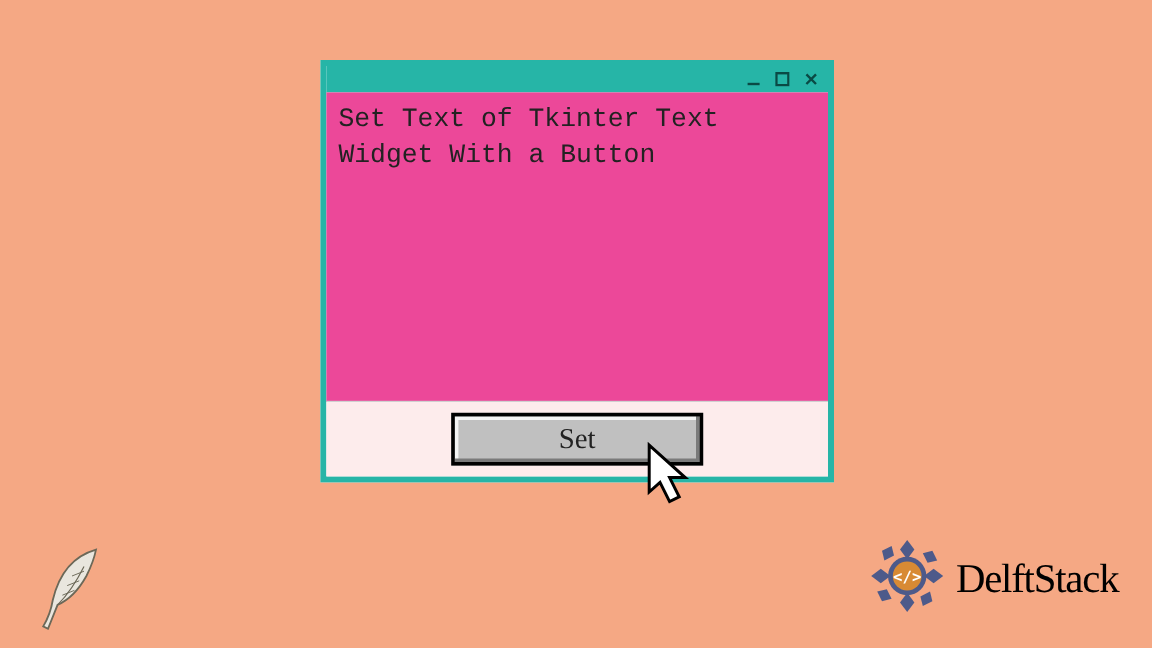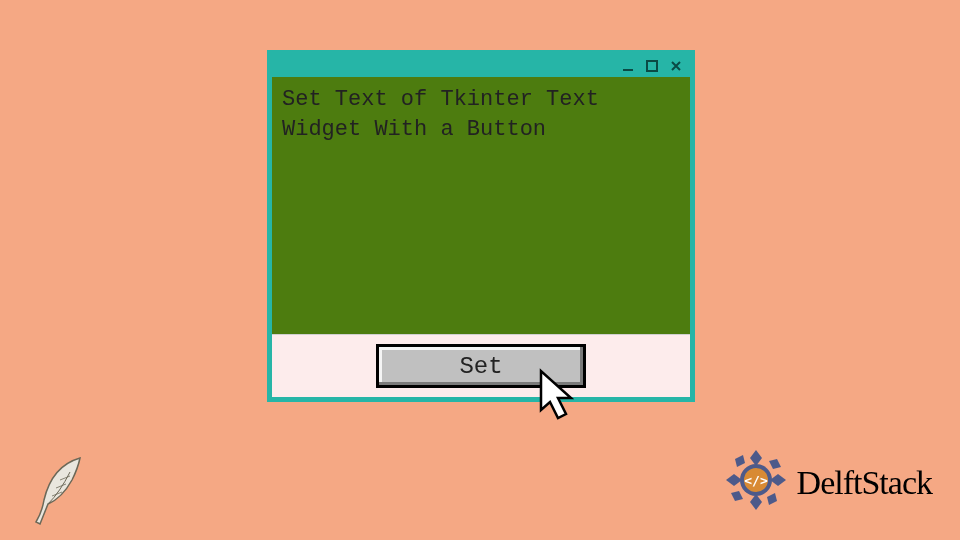--- a/index.html
+++ b/index.html
@@ -27,42 +27,42 @@
       background: #26b5a7;
       display: flex;
       justify-content: flex-end;
       align-items: center;
       gap: 12px;
       padding: 0 8px;
     }
     .tb-btn { display: inline-flex; align-items: center; justify-content: center; }
     .text-area {
       flex: 1;
-      background: #4d7c0f;
+      background: #ec4899;
       padding: 8px 10px;
       font-size: 22px;
       font-family: "Courier New", monospace;
       line-height: 1.35;
       color: #222;
       border-bottom: 1px solid #d0d0d0;
     }
     .button-row {
       height: 62px;
       background: #fdecec;
       display: flex;
       align-items: center;
       justify-content: center;
     }
     .set-button {
       width: 210px;
       height: 44px;
       background: #c0c0c0;
       border: 3px solid #000;
       box-shadow: inset -3px -3px 0 #7a7a7a, inset 3px 3px 0 #f4f4f4;
-      font-family: Liberation Mono, monospace;
+      font-family: Liberation Serif, serif;
       font-size: 24px;
       color: #222;
       display: flex;
       align-items: center;
       justify-content: center;
       cursor: pointer;
     }
     .cursor {
       position: absolute;
       left: 538px;

